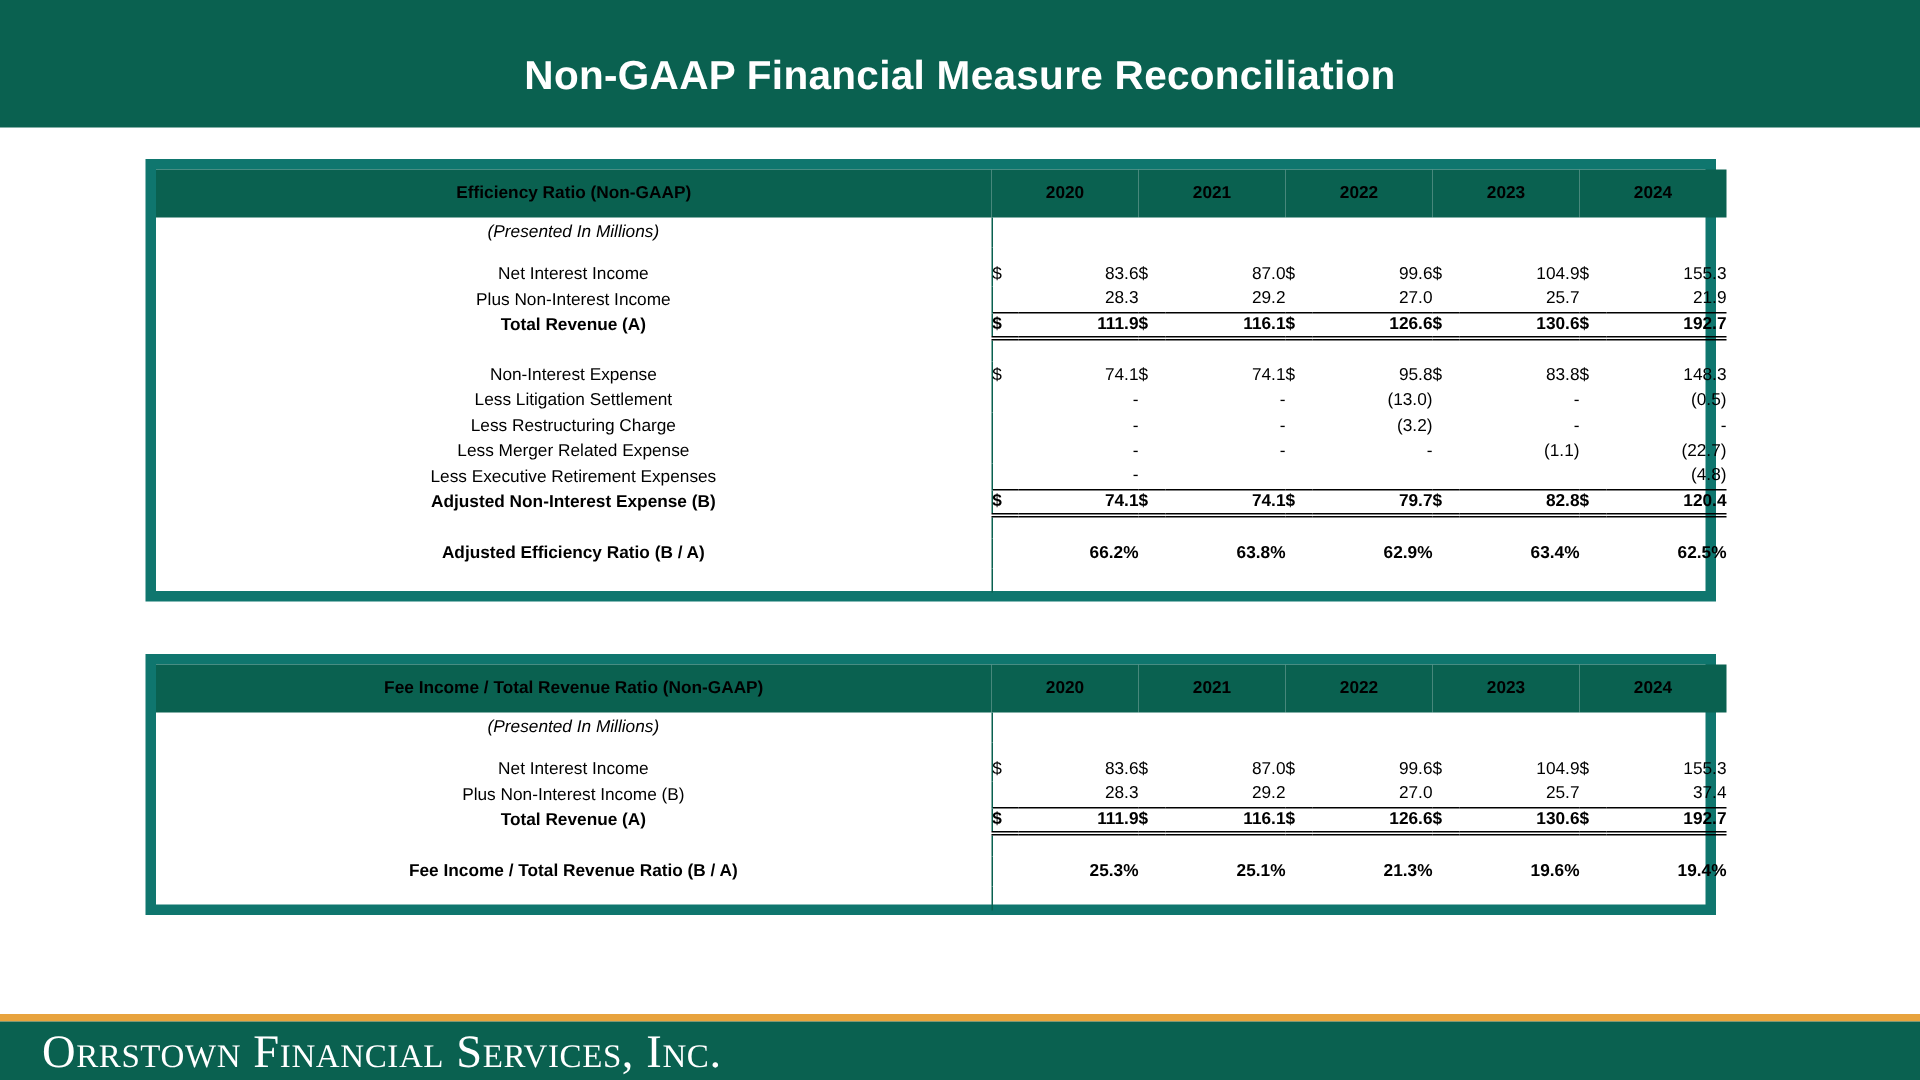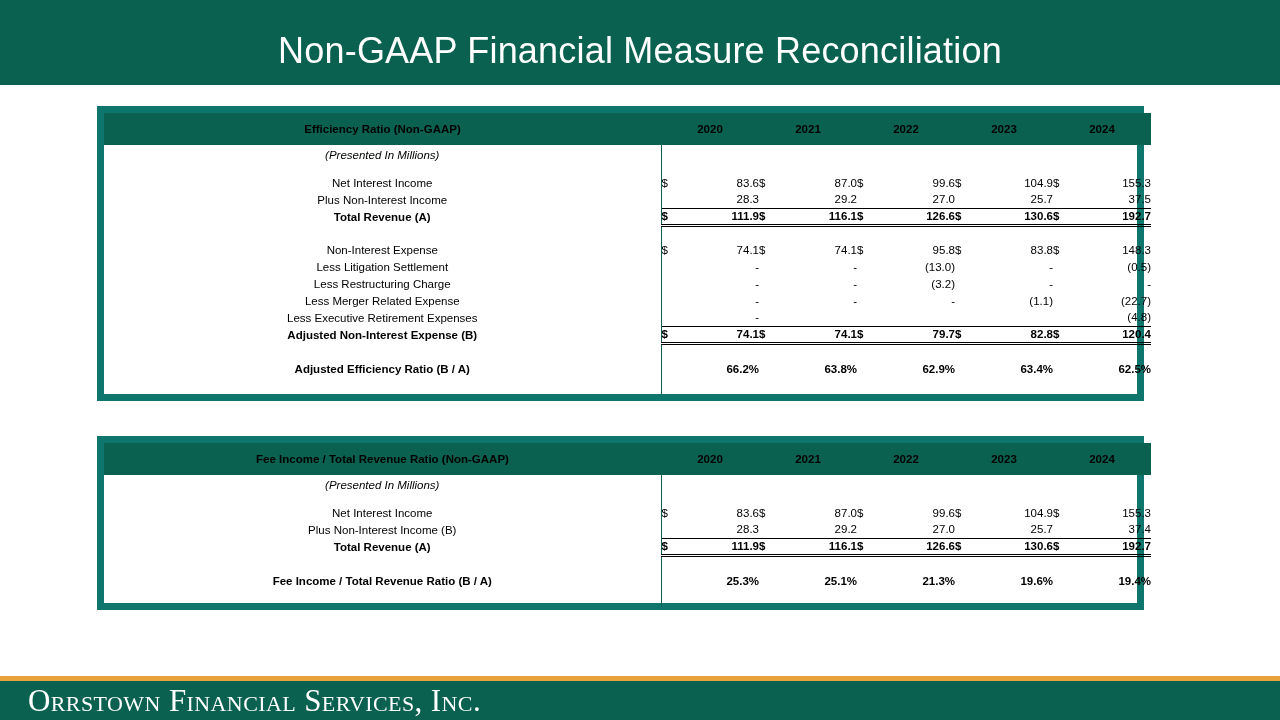--- a/index.html
+++ b/index.html
@@ -33,22 +33,22 @@
   .header-title {
     position: absolute;
     left: 0;
     top: 0;
     width: 1280px;
     height: 101px;
     display: flex;
     align-items: center;
     justify-content: center;
     color: #ffffff;
-    font-size: 36px;
-    font-weight: normal;
+    font-size: 27px;
+    font-weight: bold;
     letter-spacing: 0.2px;
   }
 
   
   .table-block {
     position: absolute;
     border: 7px solid #0f766e;
     background: #ffffff;
     box-sizing: border-box;
   }
@@ -239,21 +239,21 @@
           <td class="label-cell">Plus Non-Interest Income</td>
           <td class="sym divider-col"></td>
           <td class="num">28.3</td>
           <td class="sym"></td>
           <td class="num">29.2</td>
           <td class="sym"></td>
           <td class="num">27.0</td>
           <td class="sym"></td>
           <td class="num">25.7</td>
           <td class="sym"></td>
-          <td class="num">37.5</td>
+          <td class="num">21.9</td>
         </tr>
 
         <tr class="r">
           <td class="label-cell label-bold">Total Revenue (A)</td>
           <td class="sym bold divider-col topline dblline">$</td>
           <td class="num bold topline dblline">111.9</td>
           <td class="sym bold topline dblline">$</td>
           <td class="num bold topline dblline">116.1</td>
           <td class="sym bold topline dblline">$</td>
           <td class="num bold topline dblline">126.6</td>

